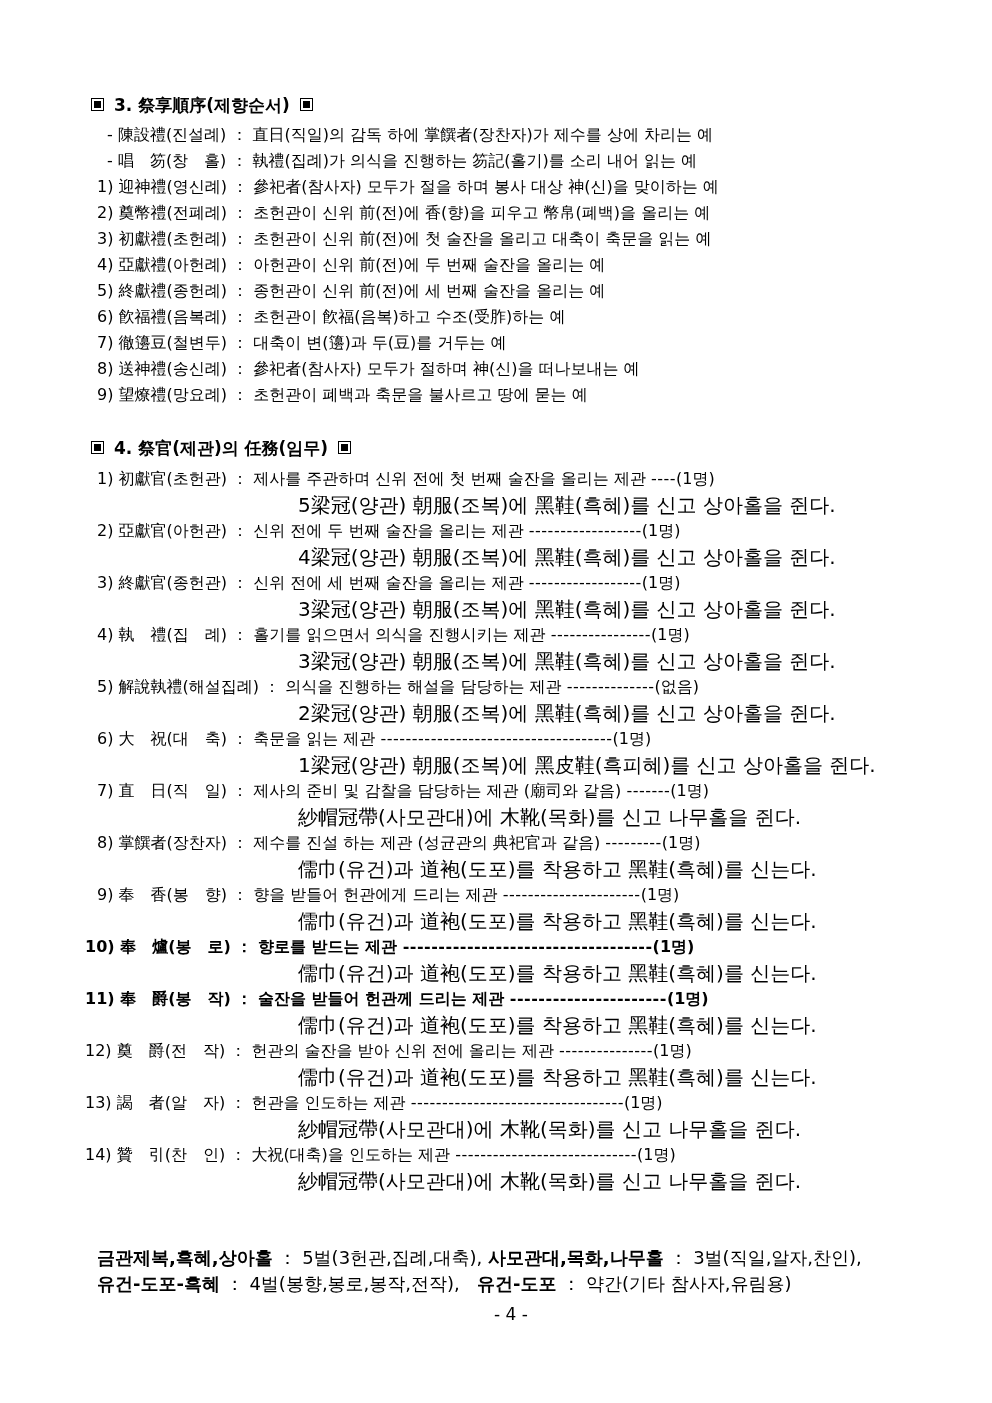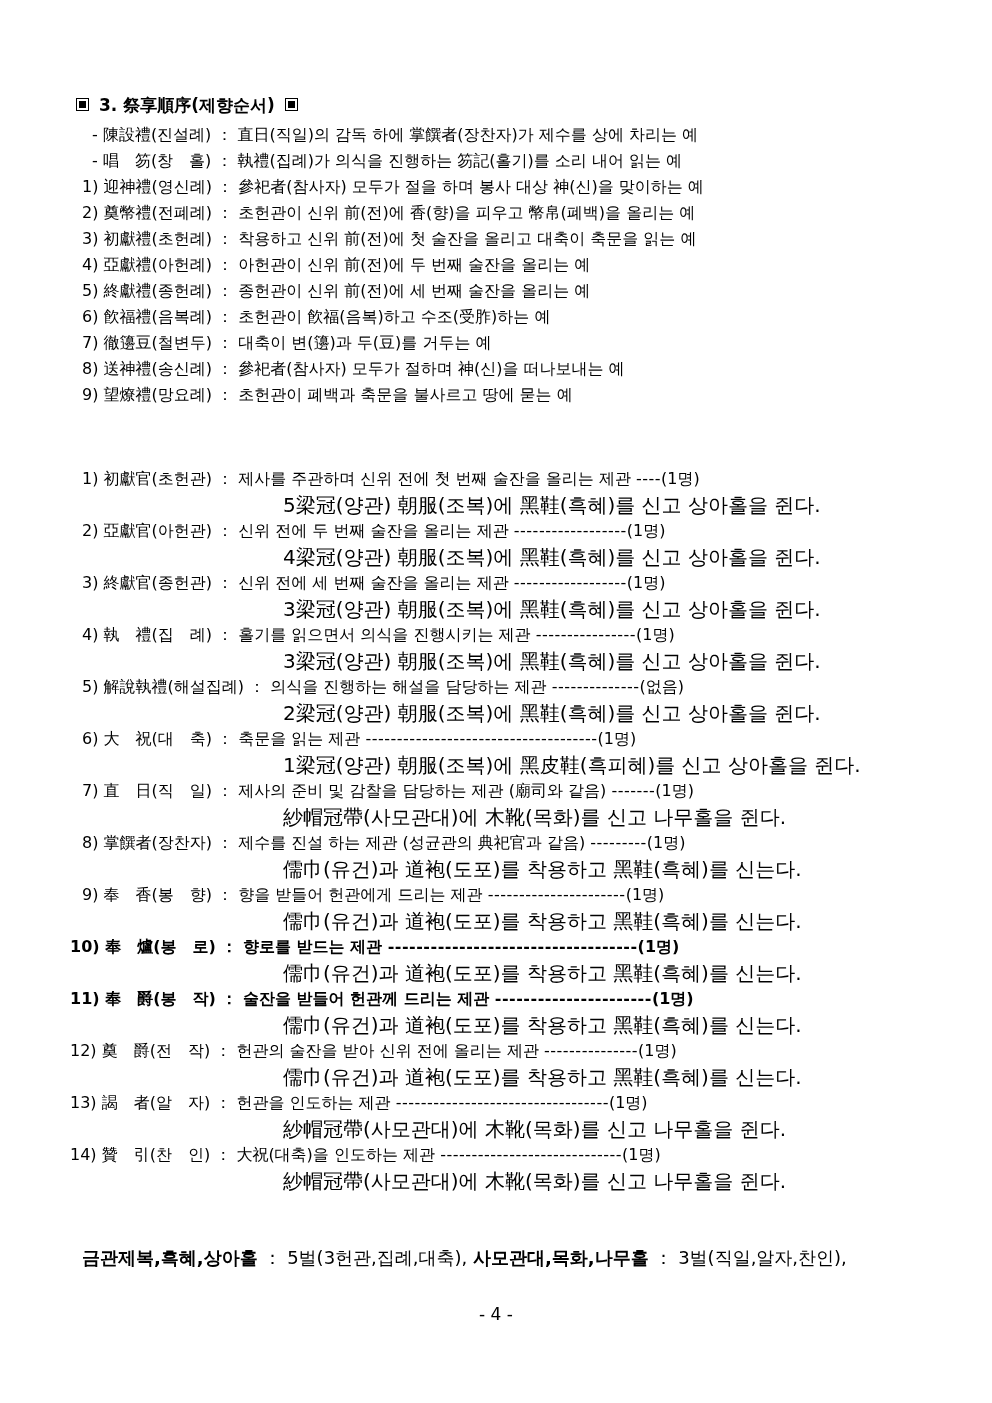--- a/index.html
+++ b/index.html
@@ -1,20 +1,20 @@
 <!DOCTYPE html>
 <html><head>
   <meta charset="utf-8">
   <style>
     html, body { margin: 0; padding: 0; background: #ffffff; }
     body {
       width: 992px; height: 1403px; position: relative; overflow: hidden;
       font-family: "DejaVu Sans", sans-serif; color: #000;
     }
-    .page { position: absolute; left: 0; top: 0; width: 908px; height: 1403px; }
+    .page { position: absolute; left: 15px; top: 0; width: 908px; height: 1403px; }
     .sec-title {
       position: absolute; left: 72px; font-size: 17px; font-weight: bold;
       letter-spacing: 0px; white-space: nowrap;
     }
     .marker {
       display: inline-block; width: 11px; height: 11px; border: 1.5px solid #000;
       position: relative; vertical-align: 0px; margin: 0 4px;
     }
     .marker::after {
       content: ""; position: absolute; left: 2px; top: 2px; width: 7px; height: 7px; background: #000;
@@ -52,29 +52,35 @@
     <span>3.</span>
     <span>祭享順序(제향순서)</span>
     <span class="marker"></span>
   </div>
 
   <div id="s3-list">
       <div class="row" style="top: 124px; left: 92px;"><span>-</span> <span class="lbl">陳設禮(진설례)</span> <span>：</span> <span class="desc">直日(직일)의 감독 하에 掌饌者(장찬자)가 제수를 상에 차리는 예</span></div>
       <div class="row" style="top: 150px; left: 92px;"><span>-</span> <span class="lbl">唱　笏(창　홀)</span> <span>：</span> <span class="desc">執禮(집례)가 의식을 진행하는 笏記(홀기)를 소리 내어 읽는 예</span></div>
       <div class="row" style="top: 176px; left: 82px;"><span>1)</span> <span class="lbl">迎神禮(영신례)</span> <span>：</span> <span class="desc">參祀者(참사자) 모두가 절을 하며 봉사 대상 神(신)을 맞이하는 예</span></div>
       <div class="row" style="top: 202px; left: 82px;"><span>2)</span> <span class="lbl">奠幣禮(전폐례)</span> <span>：</span> <span class="desc">초헌관이 신위 前(전)에 香(향)을 피우고 幣帛(폐백)을 올리는 예</span></div>
-      <div class="row" style="top: 228px; left: 82px;"><span>3)</span> <span class="lbl">初獻禮(초헌례)</span> <span>：</span> <span class="desc">착용하고 신위 前(전)에 첫 술잔을 올리고 대축이 축문을 읽는 예</span></div>
+      <div class="row" style="top: 228px; left: 82px;"><span>3)</span> <span class="lbl">初獻禮(초헌례)</span> <span>：</span> <span class="desc">초헌관이 신위 前(전)에 첫 술잔을 올리고 대축이 축문을 읽는 예</span></div>
       <div class="row" style="top: 254px; left: 82px;"><span>4)</span> <span class="lbl">亞獻禮(아헌례)</span> <span>：</span> <span class="desc">아헌관이 신위 前(전)에 두 번째 술잔을 올리는 예</span></div>
       <div class="row" style="top: 280px; left: 82px;"><span>5)</span> <span class="lbl">終獻禮(종헌례)</span> <span>：</span> <span class="desc">종헌관이 신위 前(전)에 세 번째 술잔을 올리는 예</span></div>
       <div class="row" style="top: 306px; left: 82px;"><span>6)</span> <span class="lbl">飮福禮(음복례)</span> <span>：</span> <span class="desc">초헌관이 飮福(음복)하고 수조(受胙)하는 예</span></div>
       <div class="row" style="top: 332px; left: 82px;"><span>7)</span> <span class="lbl">徹籩豆(철변두)</span> <span>：</span> <span class="desc">대축이 변(籩)과 두(豆)를 거두는 예</span></div>
       <div class="row" style="top: 358px; left: 82px;"><span>8)</span> <span class="lbl">送神禮(송신례)</span> <span>：</span> <span class="desc">參祀者(참사자) 모두가 절하며 神(신)을 떠나보내는 예</span></div>
       <div class="row" style="top: 384px; left: 82px;"><span>9)</span> <span class="lbl">望燎禮(망요례)</span> <span>：</span> <span class="desc">초헌관이 폐백과 축문을 불사르고 땅에 묻는 예</span></div>
     </div>
 
+  <div class="sec-title" style="top:437px;">
+    <span class="marker"></span>
+    <span>4.</span>
+    <span>祭官(제관)의 任務(임무)</span>
+    <span class="marker"></span>
+  </div>
 
   <div id="s4-list">
       <div class="row" style="top: 468px; left: 82px;"><span>1)</span> <span class="lbl">初獻官(초헌관)</span> <span>：</span> <span class="desc">제사를 주관하며 신위 전에 첫 번째 술잔을 올리는 제관</span> <span class="dash">----</span><span>(1명)</span></div>
       <div class="sub" style="top: 494px;">5梁冠(양관) 朝服(조복)에 黑鞋(흑혜)를 신고 상아홀을 쥔다.</div>
       <div class="row" style="top: 520px; left: 82px;"><span>2)</span> <span class="lbl">亞獻官(아헌관)</span> <span>：</span> <span class="desc">신위 전에 두 번째 술잔을 올리는 제관</span> <span class="dash">------------------</span><span>(1명)</span></div>
       <div class="sub" style="top: 546px;">4梁冠(양관) 朝服(조복)에 黑鞋(흑혜)를 신고 상아홀을 쥔다.</div>
       <div class="row" style="top: 572px; left: 82px;"><span>3)</span> <span class="lbl">終獻官(종헌관)</span> <span>：</span> <span class="desc">신위 전에 세 번째 술잔을 올리는 제관</span> <span class="dash">------------------</span><span>(1명)</span></div>
       <div class="sub" style="top: 598px;">3梁冠(양관) 朝服(조복)에 黑鞋(흑혜)를 신고 상아홀을 쥔다.</div>
       <div class="row" style="top: 624px; left: 82px;"><span>4)</span> <span class="lbl">執　禮(집　례)</span> <span>：</span> <span class="desc">홀기를 읽으면서 의식을 진행시키는 제관</span> <span class="dash">----------------</span><span>(1명)</span></div>
       <div class="sub" style="top: 650px;">3梁冠(양관) 朝服(조복)에 黑鞋(흑혜)를 신고 상아홀을 쥔다.</div>
@@ -102,15 +108,24 @@
 
 
   <div class="prep-line" style="top:1246px;">
     <b>금관제복,흑혜,상아홀</b>
     <span>：</span>
     <span>5벌(3헌관,집례,대축),</span>
     <b>사모관대,목화,나무홀</b>
     <span>：</span>
     <span>3벌(직일,알자,찬인),</span>
   </div>
+  <div class="prep-line" style="top:1272px;">
+    <b>유건-도포-흑혜</b>
+    <span>：</span>
+    <span>4벌(봉향,봉로,봉작,전작),</span>
+    &nbsp;
+    <b>유건-도포</b>
+    <span>：</span>
+    <span>약간(기타 참사자,유림용)</span>
+  </div>
 
   <div class="pagenum">- 4 -</div>
 </div>
 
 </body></html>

